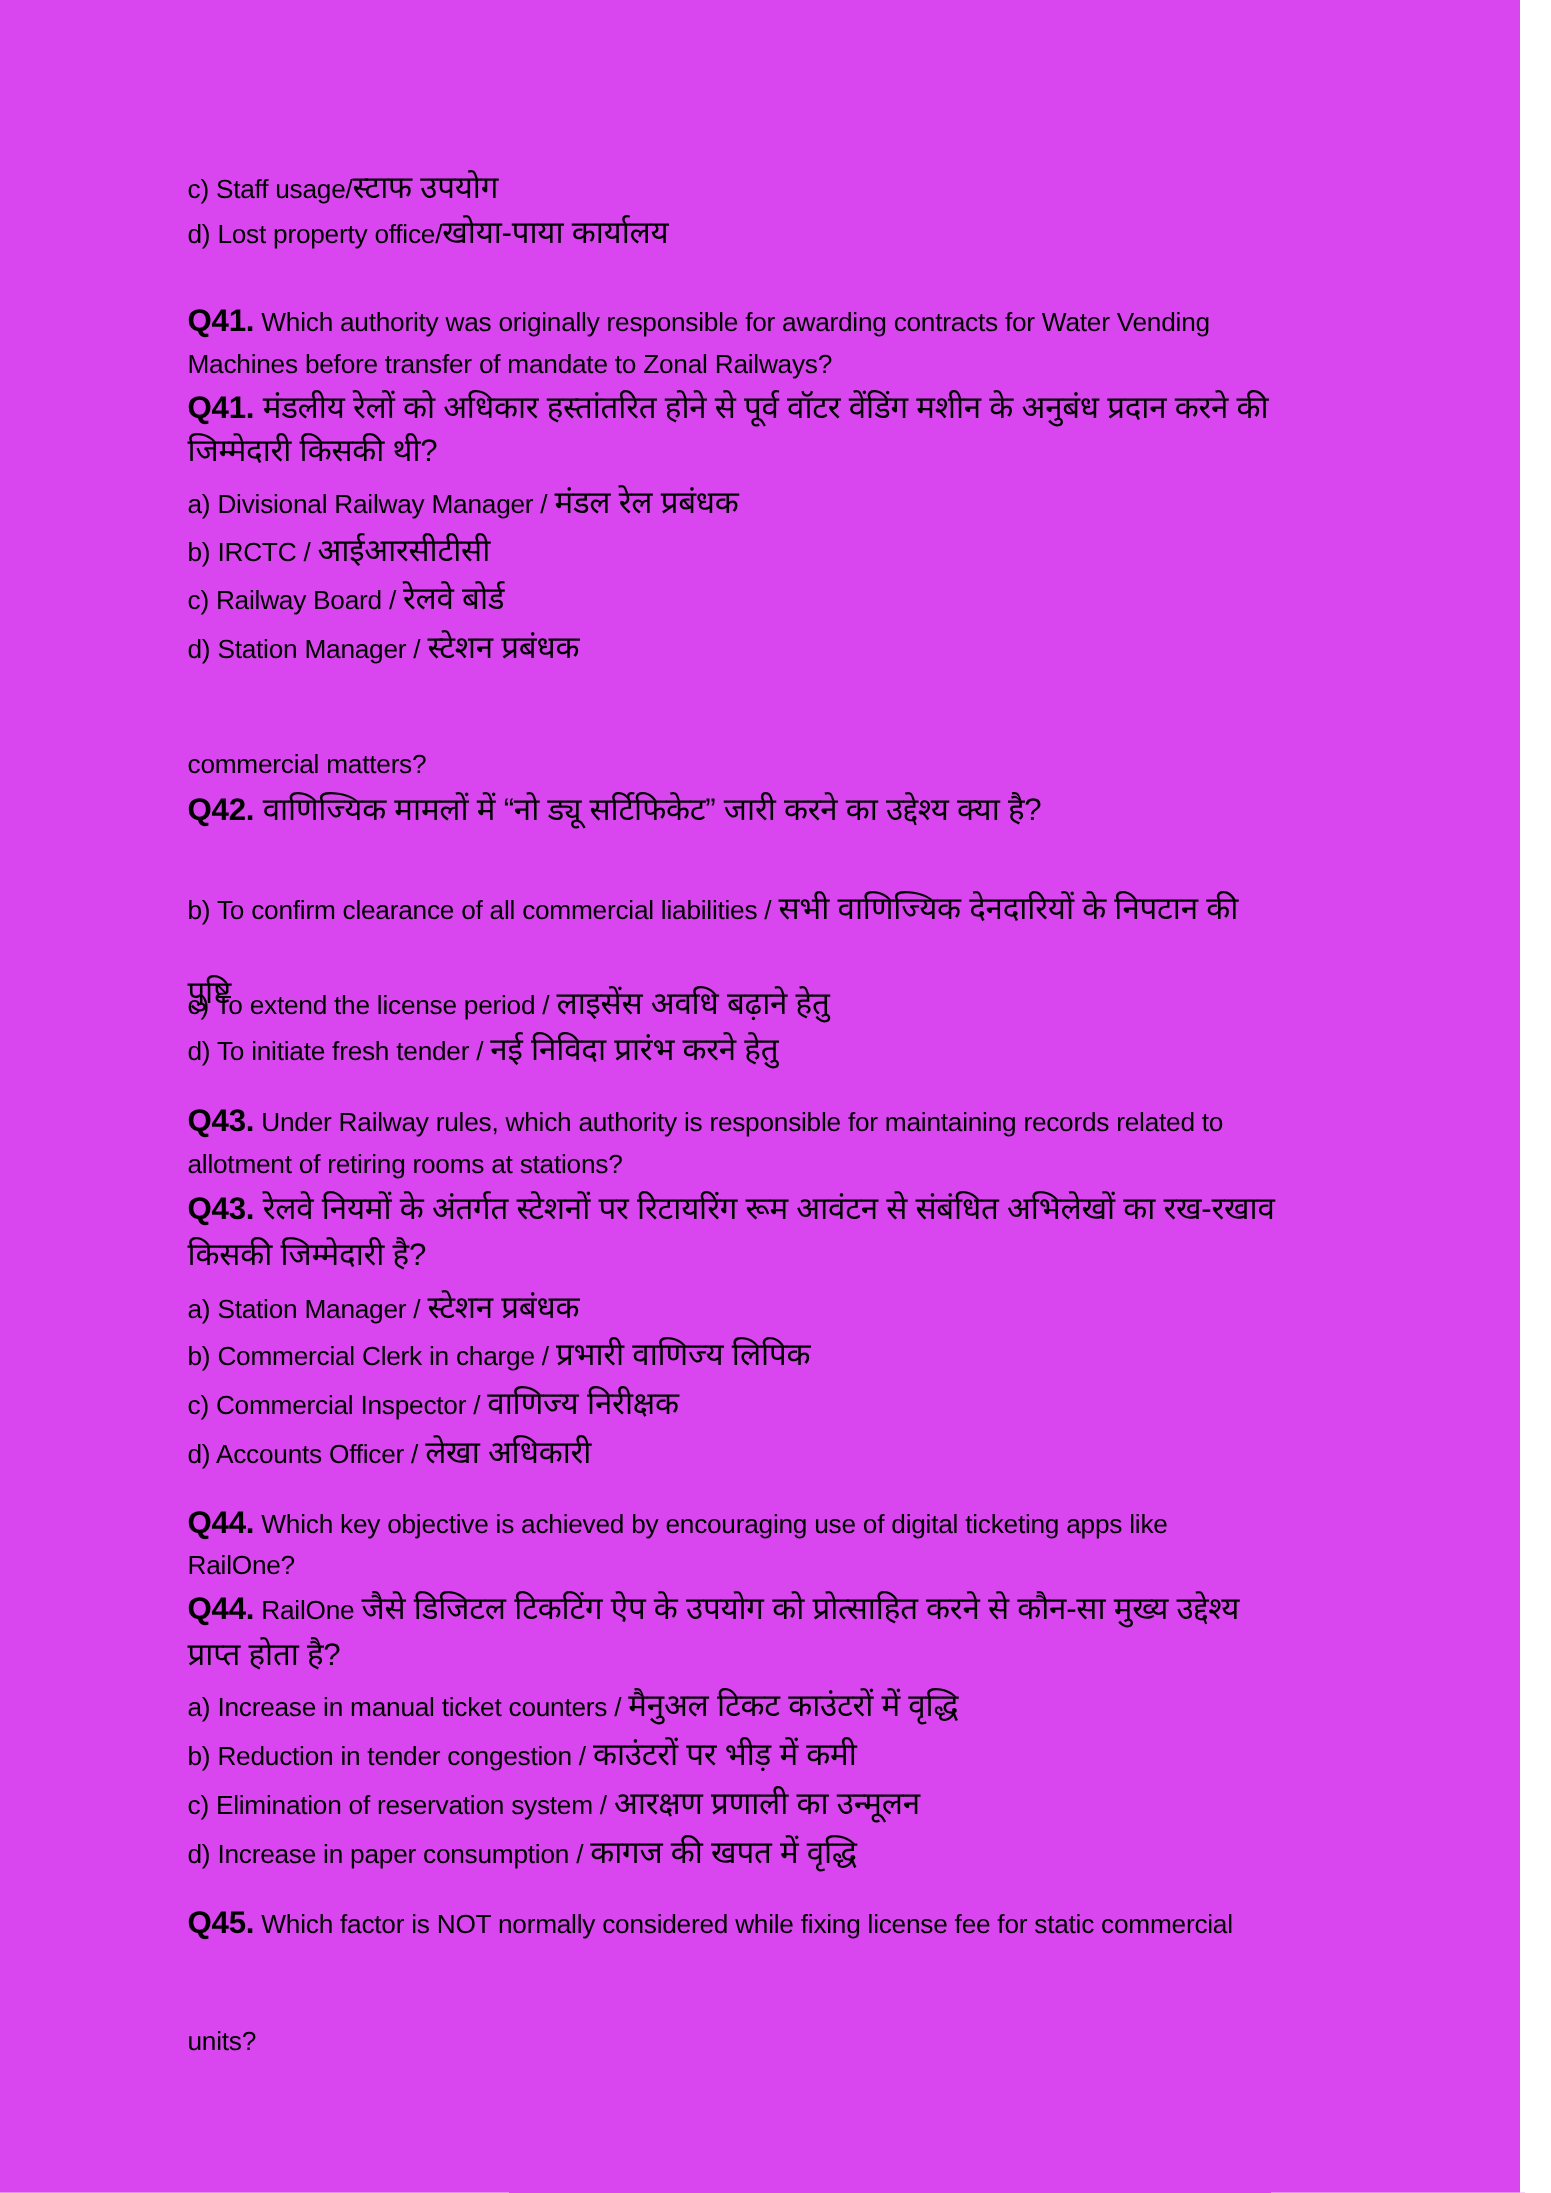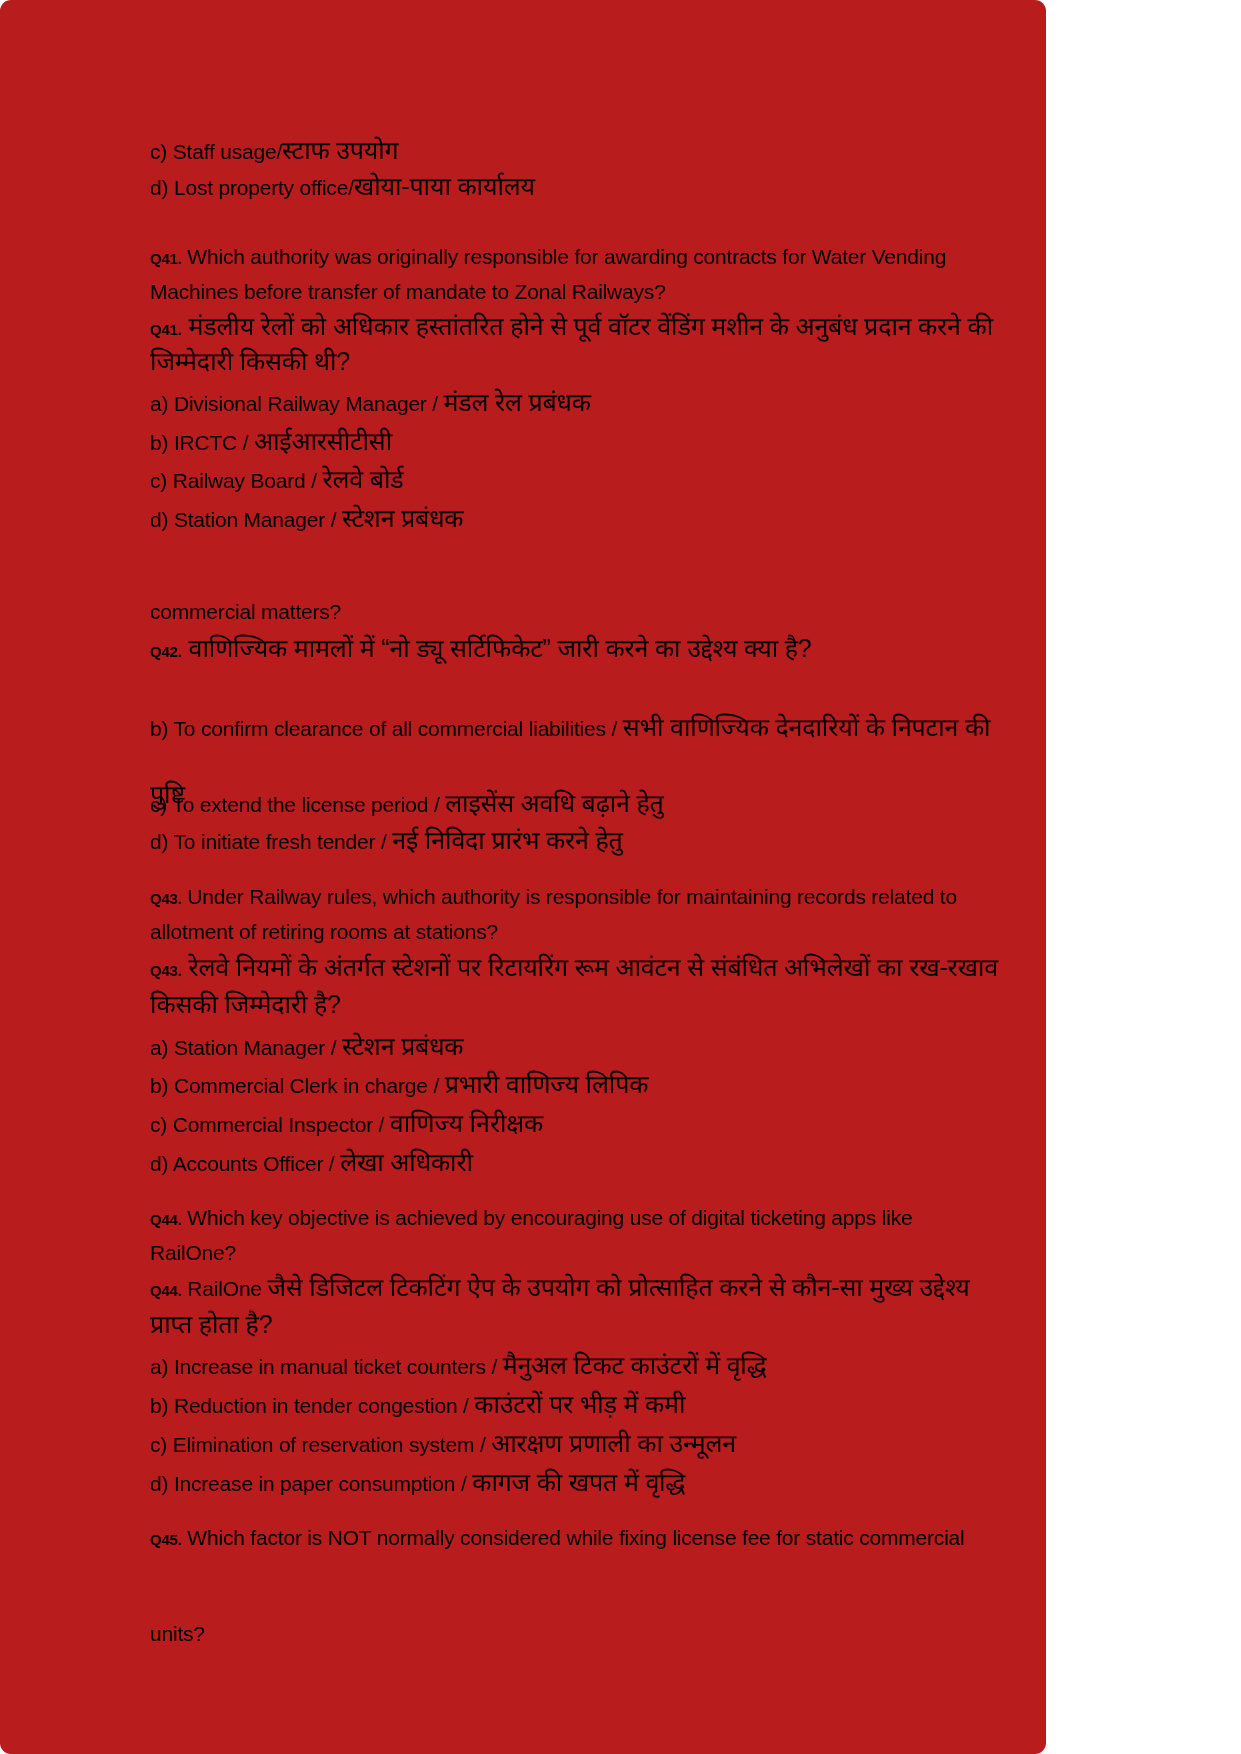--- a/index.html
+++ b/index.html
@@ -11,36 +11,35 @@
       width: 1241px;
       height: 1754px;
       position: relative;
       overflow: hidden;
       font-family: "Liberation Sans", "DejaVu Sans", sans-serif;
       color: #000000;
     }
     .page {
       position: absolute;
       left: 0; top: 0;
-      width: 1046px;
+      width: 1216px;
       height: 1754px;
-      background: #b91c1c;
-      border-radius: 11px;
+      background: #d946ef;
     }
     .line {
       position: absolute;
       left: 150px;
       white-space: nowrap;
       font-size: 21px;
       line-height: 28px;
       letter-spacing: -0.2px;
     }
     .qnum {
       font-weight: bold;
-      font-size: 15px;
+      font-size: 25px;
     }
     .hindi {
       font-size: 25px;
     }
   </style>
 </head>
 <body>
 
 <div class="page">
 

